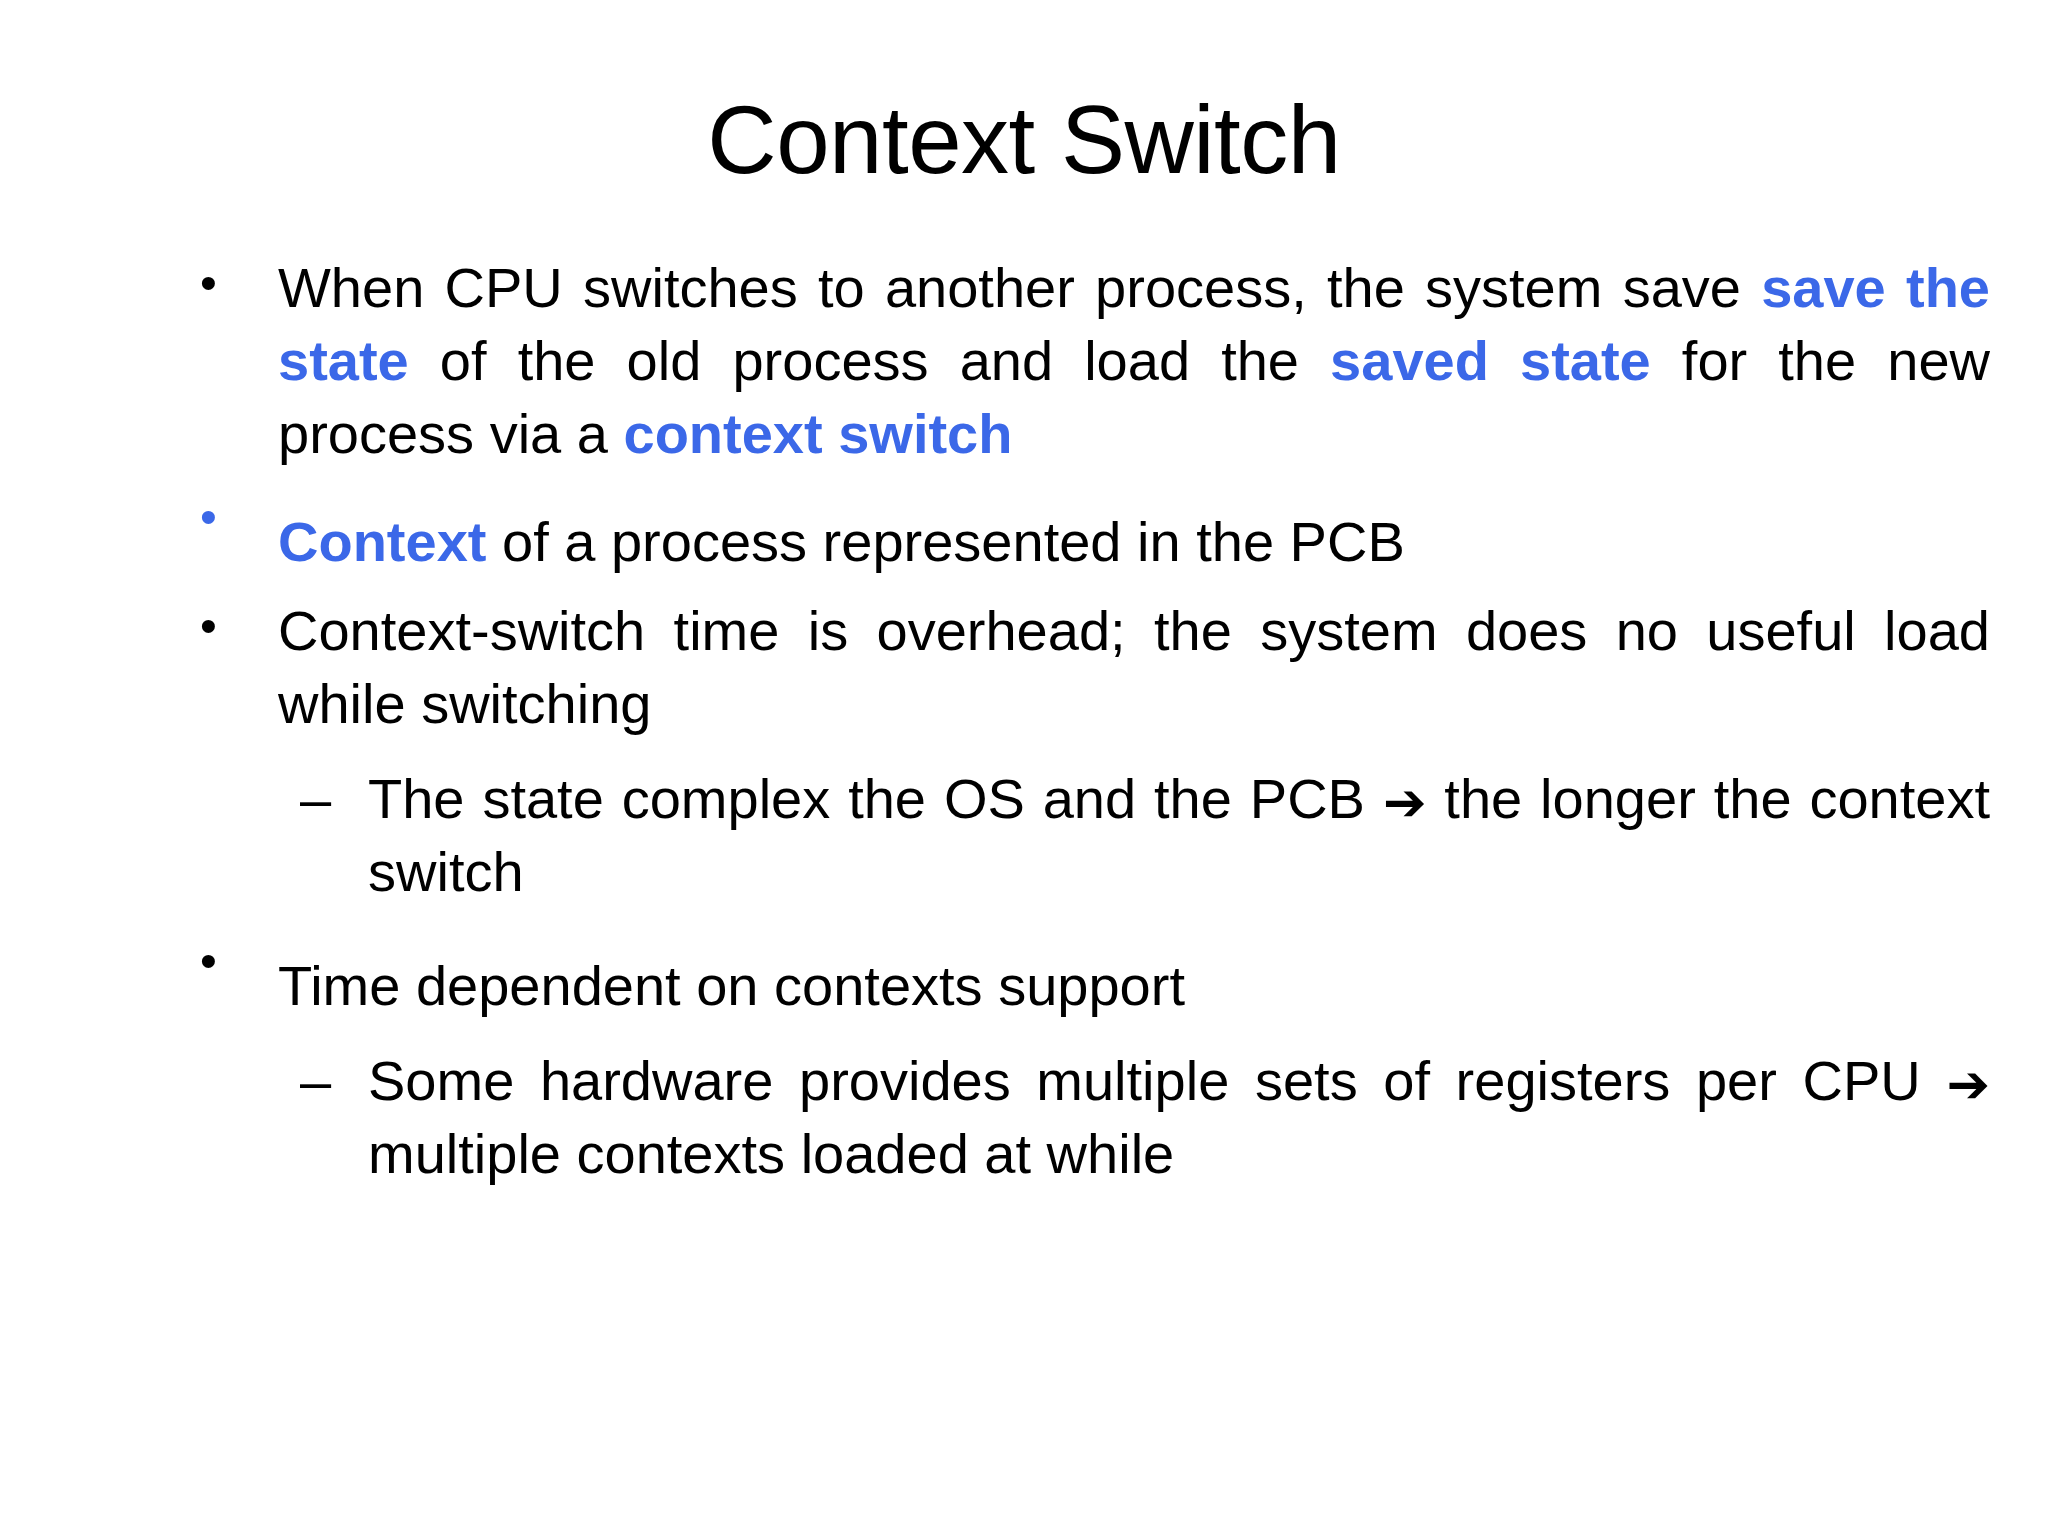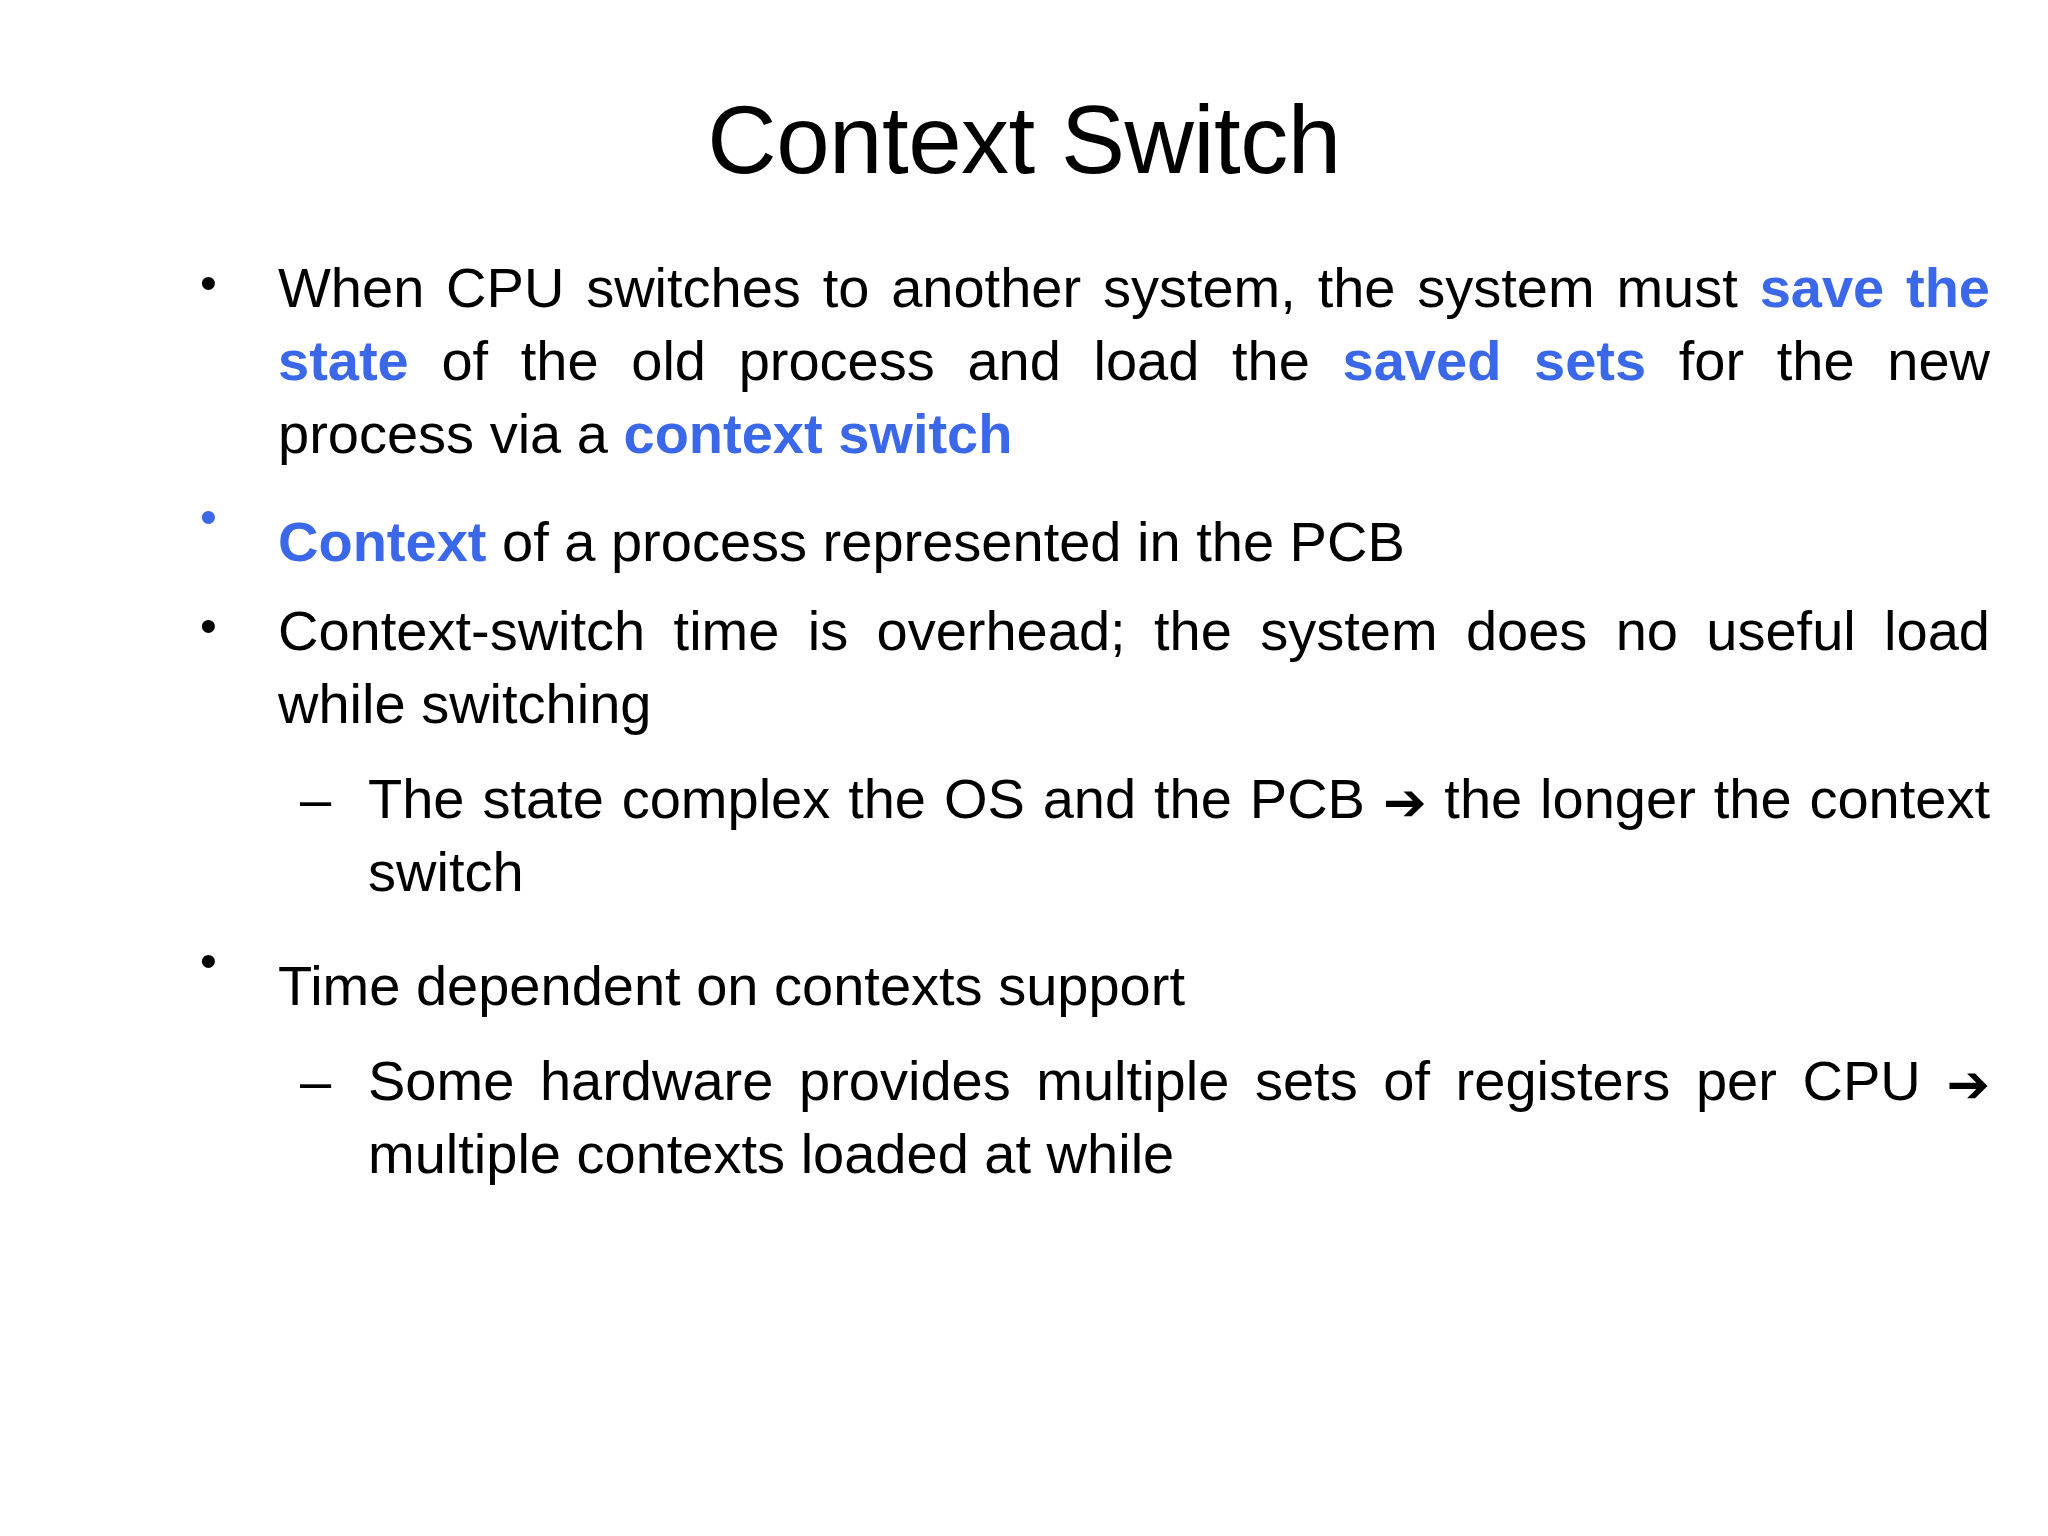--- a/index.html
+++ b/index.html
@@ -103,21 +103,21 @@
 
 <div class="slide">
 
   <h1 class="slide-title">Context Switch</h1>
 
   <div class="body-area">
 
     <div class="bullet-row lvl1">
       <span class="marker dot">•</span>
       <div class="btext">
-        <span>When CPU switches to another system, the system must </span><span class="hl">save the state</span><span> of the old process and load the </span><span class="hl">saved sets</span><span> for the new process via a </span><span class="hl">context switch</span>
+        <span>When CPU switches to another process, the system save </span><span class="hl">save the state</span><span> of the old process and load the </span><span class="hl">saved state</span><span> for the new process via a </span><span class="hl">context switch</span>
       </div>
     </div>
 
     <div class="gap-sm"></div>
 
     <div class="bullet-row lvl1">
       <span class="marker dot blue">•</span>
       <div class="btext nojustify">
         <span class="hl">Context</span><span> of a process represented in the PCB</span>
       </div>

